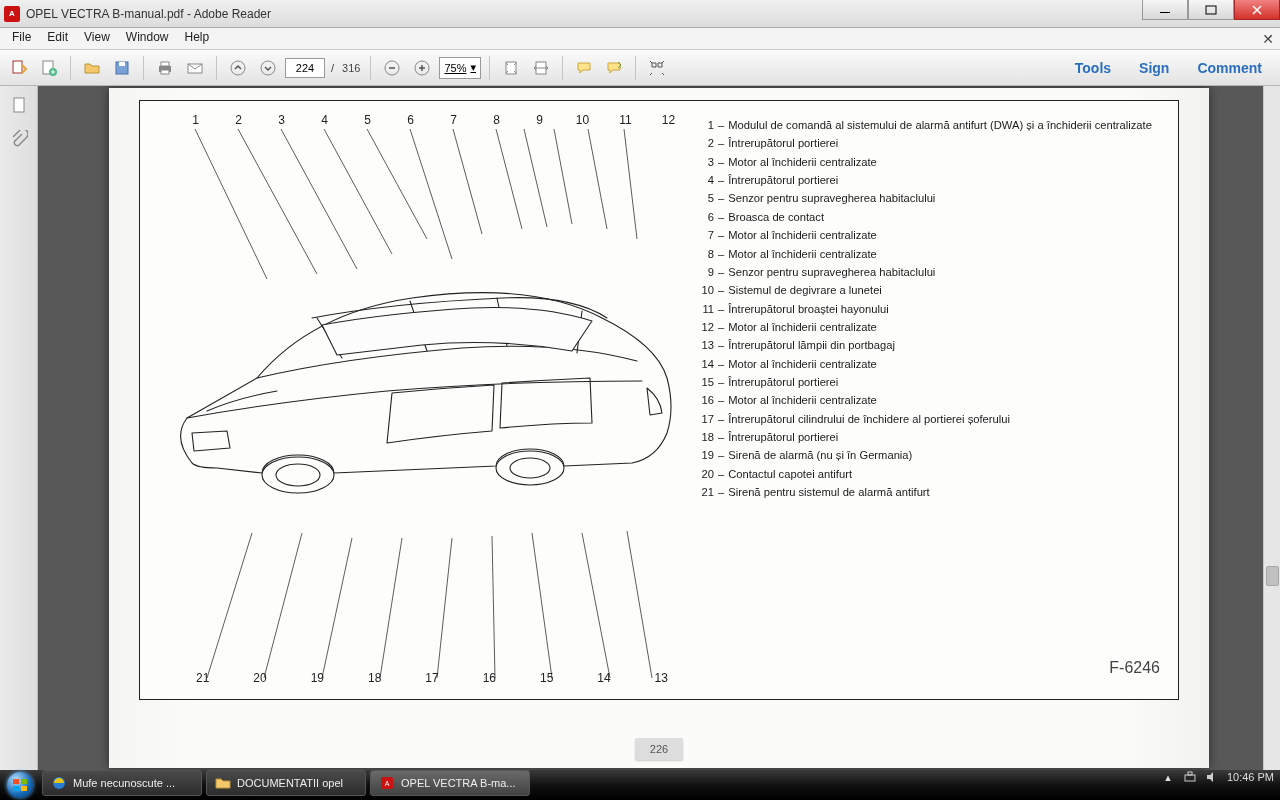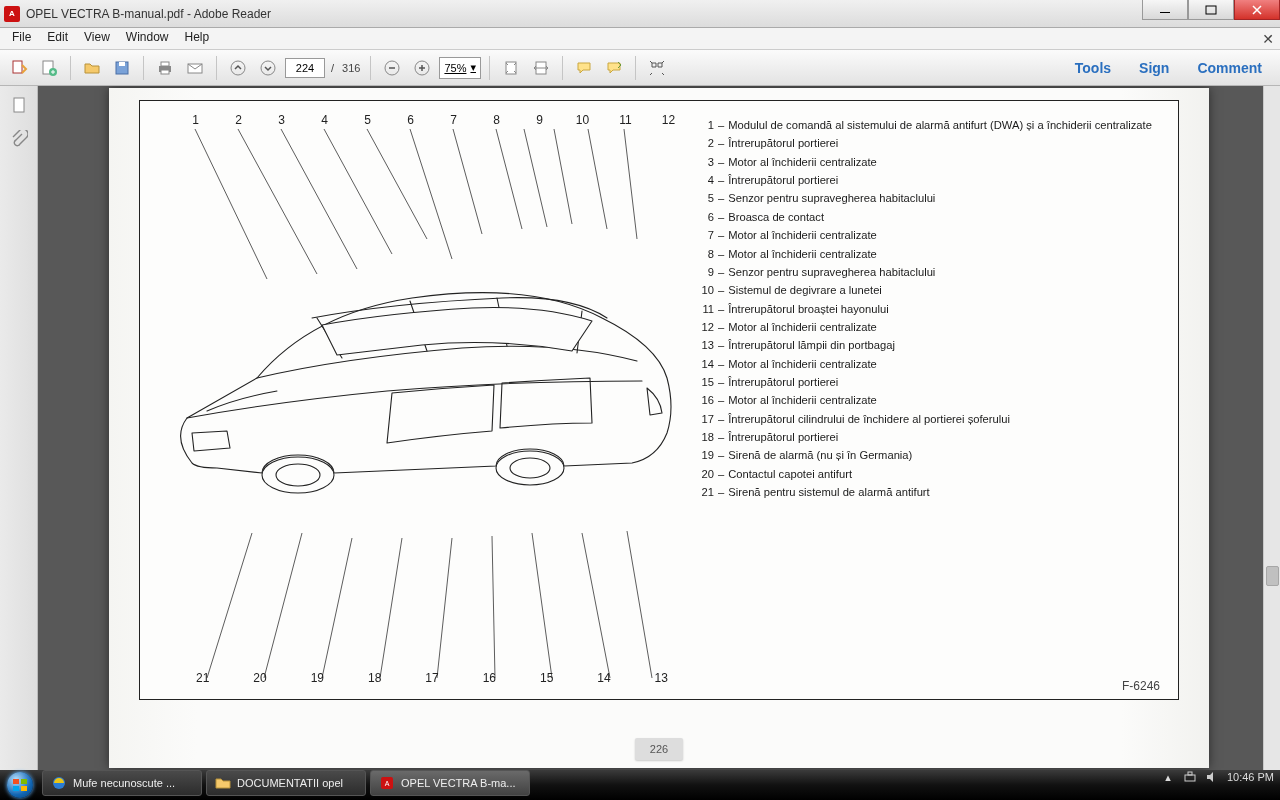--- a/index.html
+++ b/index.html
@@ -35,21 +35,21 @@
 .sidepanel-btn { width:22px; height:22px; cursor:pointer; color:#666; display:flex; align-items:center; justify-content:center;}
 .doc-viewport { flex:1; overflow:hidden; display:flex; justify-content:center; background:#585858; position:relative; }
 .page { margin-top:2px; width:1100px; height:680px; background:linear-gradient(to right,#f5f5f2 0%,#fbfbfa 8%,#fbfbfa 92%,#f2f2ef 100%); box-shadow:0 0 10px rgba(0,0,0,.5); position:relative; padding:12px 30px 10px 30px; }
 .figure-frame { border:1px solid #222; height:600px; position:relative; padding:12px; background:#fdfdfc; display:flex; }
 .car-side { width:540px; position:relative; }
 .legend-side { flex:1; padding:4px 8px 4px 4px; font-family:Arial,sans-serif; font-size:11.2px; line-height:1.55; color:#1a1a1a; }
 .legend-row { display:flex; margin-bottom:1px; }
 .legend-num { width:22px; text-align:right; padding-right:4px; }
 .legend-dash { padding-right:4px; }
 .legend-text { flex:1; }
-.fig-code { position:absolute; right:18px; bottom:6px; font-size:12px; color:#444; }
+.fig-code { position:absolute; right:18px; bottom:22px; font-size:16px; color:#444; }
 
 
 .callouts-top { position:absolute; top:0px; left:22px; width:516px; display:flex; font-size:12px; color:#222; }
 .callouts-top span { flex:1; text-align:center; }
 .callouts-bottom { position:absolute; bottom:2px; left:22px; width:516px; display:flex; font-size:12px; color:#222; }
 .callouts-bottom span { flex:1; text-align:center; }
 .callout-lines-top, .callout-lines-bottom { position:absolute; left:0; width:100%; pointer-events:none; }
 .car-drawing { position:absolute; top:150px; left:10px; width:520px; height:280px; }
 
 .page-num-badge { position:absolute; bottom:8px; left:50%; transform:translateX(-50%); width:48px; height:22px; background:#ddd; border-radius:2px; display:flex; align-items:center; justify-content:center; font-size:11px; color:#555; box-shadow:0 1px 2px rgba(0,0,0,.2);}

